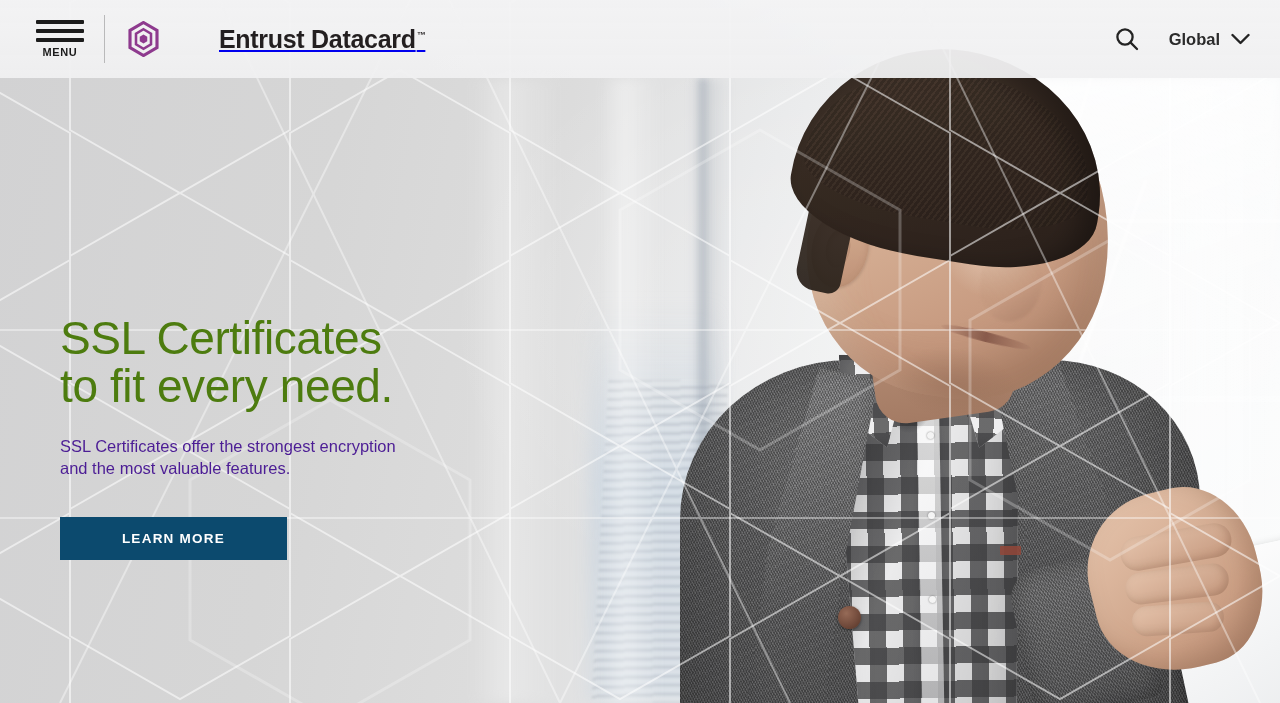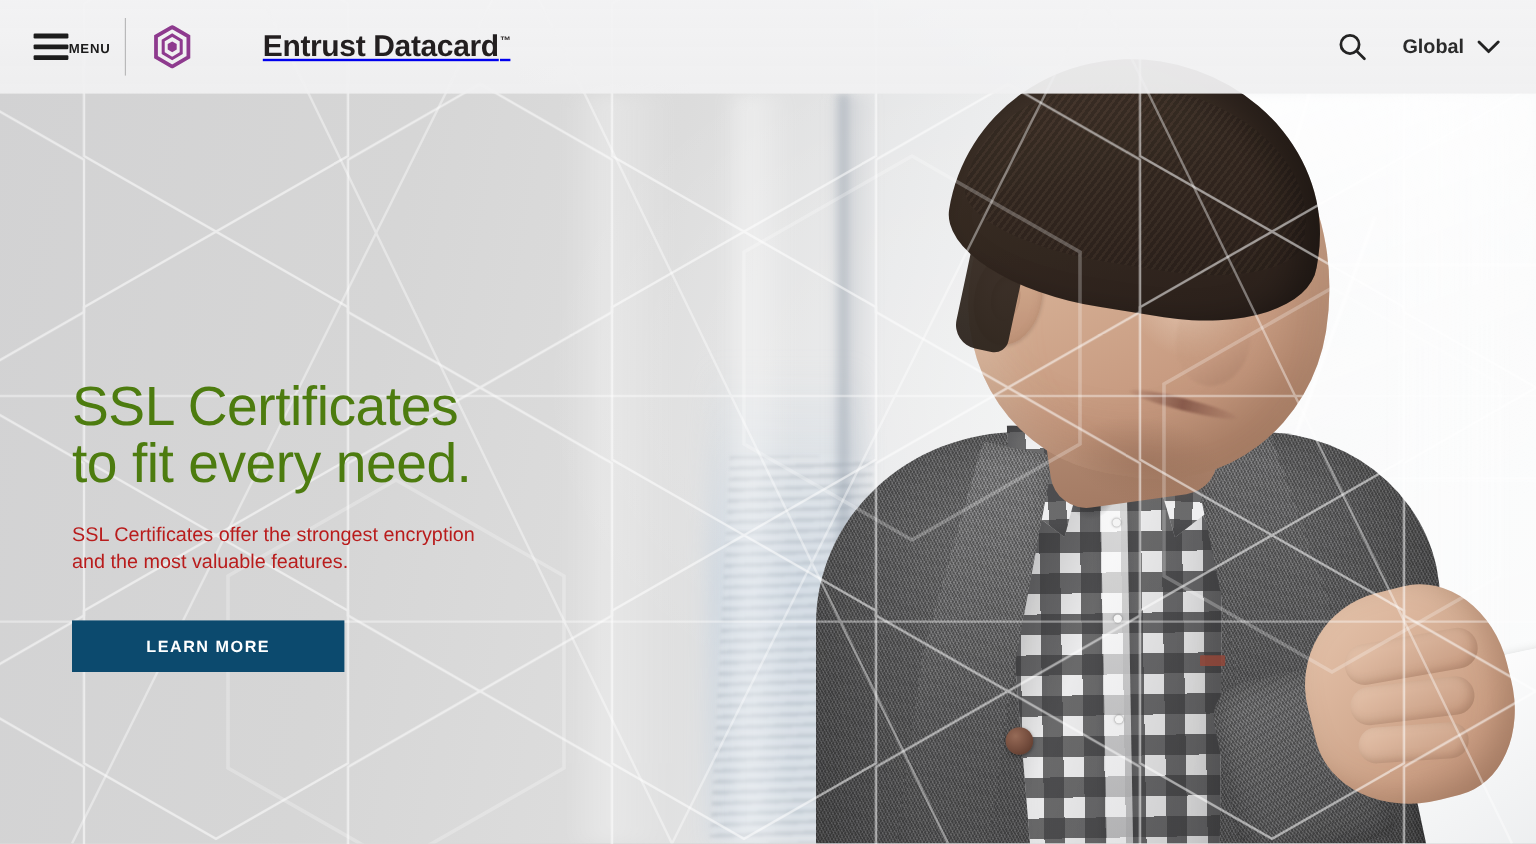--- a/index.html
+++ b/index.html
@@ -282,21 +282,21 @@
   .hexnet { position:absolute; inset:0; pointer-events:none; }
   .hexnet svg { width:100%; height:100%; display:block; }
 
   
   .site-header {
     position:absolute; left:0; top:0; width:1280px; height:78px; z-index:40;
     background:linear-gradient(180deg, rgba(243,243,244,0.97) 0%, rgba(240,240,241,0.95) 100%);
     display:flex; align-items:center;
   }
   .menu-toggle {
-    width:64px; margin-left:28px; display:flex; 
+    width:64px; margin-left:28px; display:flex; flex-direction:column;
     align-items:center; cursor:pointer; user-select:none;
   }
   .bars { width:48px; }
   .bars i { display:block; height:4px; background:#1c1c1c; border-radius:1px; margin-bottom:5px; }
   .bars i:last-child { margin-bottom:0; }
   .menu-label {
     font-size:11px; font-weight:bold; letter-spacing:.6px; color:#1c1c1c; margin-top:4px;
   }
   .divider-v { width:1px; height:48px; background:#b9b9ba; margin:0 22px 0 12px; }
 
@@ -318,21 +318,21 @@
   .locale { display:flex; align-items:center; gap:11px; cursor:pointer; }
   .locale-label { font-size:16.5px; font-weight:bold; color:#2b2b2b; }
 
   
   .hero-content { position:absolute; left:60px; top:315px; z-index:30; width:470px; }
   .hero-title {
     font-size:46px; line-height:1.04; font-weight:300; color:#4d7c0f;
     letter-spacing:-0.4px; white-space:pre-line;
   }
   .hero-sub {
-    margin-top:24px; font-size:16.5px; line-height:1.38; color:#b91c1c;
+    margin-top:24px; font-size:16.5px; line-height:1.38; color:#4c1d95;
     font-weight:400; white-space:pre-line; max-width:360px;
   }
   .cta {
     display:inline-flex; align-items:center; justify-content:center;
     margin-top:37px; width:227px; height:43px;
     background:#0c4a6e; color:#ffffff;
     font-size:13.5px; font-weight:bold; letter-spacing:1.25px;
     border:none; cursor:pointer; text-decoration:none;
   }
 </style>

